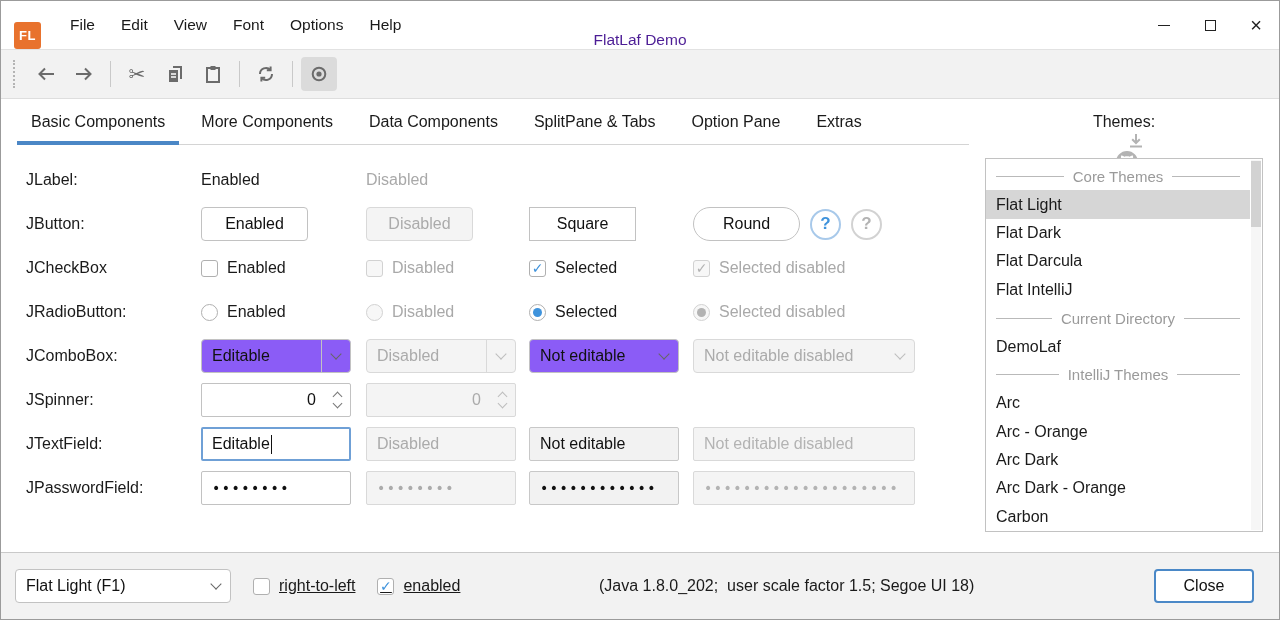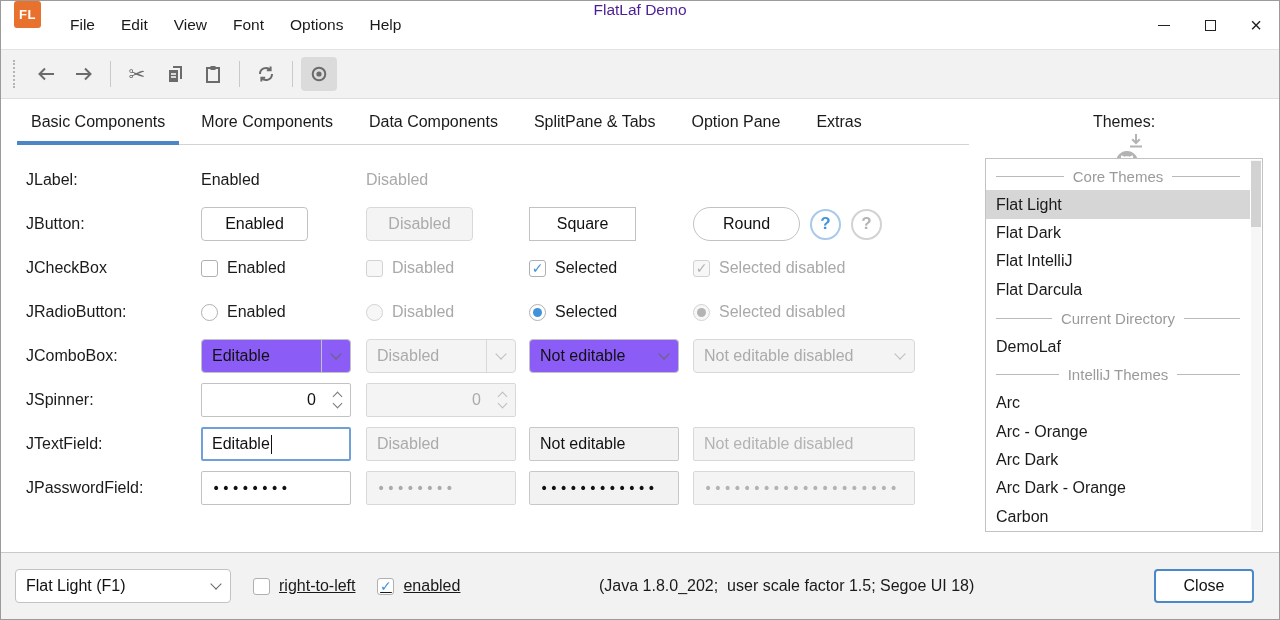--- a/index.html
+++ b/index.html
@@ -1,21 +1,21 @@
 <!DOCTYPE html>
 <html><head>
 <meta charset="utf-8">
 <style>
   * { margin:0; padding:0; box-sizing:border-box; }
   html,body { background:#e9e9e9; }
   body { font-family:"Liberation Sans",sans-serif; color:#1a1a1a; }
   .window { width:1280px; height:620px; background:#fff; border:1px solid #9b9b9b; display:flex; flex-direction:column; overflow:hidden; }
 
   
-  .titlebar { height:48px; background:#fff; display:flex; align-items:flex-start; position:relative; flex:0 0 auto; }
+  .titlebar { height:48px; background:#fff; display:flex; align-items:flex-end; position:relative; flex:0 0 auto; }
   .logo { width:27px; height:27px; background:#e8722d; border-radius:3px; color:#fff; font-weight:bold; font-size:13px; display:flex; align-items:center; justify-content:center; margin:0 16px 0 13px; letter-spacing:0.5px; }
   .menus { display:flex; align-items:center; z-index:2; }
   .menu-item { padding:0 13px; font-size:15.5px; line-height:48px; cursor:default; }
   .win-title { position:absolute; left:0; right:0; text-align:center; color:#4c1d95; font-size:15.5px; z-index:1; }
   .win-controls { margin-left:auto; display:flex; z-index:2; }
   .win-btn { width:46px; height:48px; display:flex; align-items:center; justify-content:center; color:#222; }
   .ico-min { width:12px; height:1px; background:#222; display:block; }
   .ico-max { width:11px; height:11px; border:1px solid #222; display:block; }
   .ico-close { font-size:20px; line-height:1; font-weight:300; }
 
@@ -394,22 +394,22 @@
               <span class="chev"></span>
             </span>
           </div>
       </div>
 
       <div class="themes-list">
         <div class="list-inner">
           <div class="list-header">Core Themes</div>
           <div class="list-item selected">Flat Light</div>
           <div class="list-item">Flat Dark</div>
+          <div class="list-item">Flat Darcula</div>
           <div class="list-item">Flat IntelliJ</div>
-          <div class="list-item">Flat Darcula</div>
           <div class="list-header">Current Directory</div>
           <div class="list-item">DemoLaf</div>
           <div class="list-header">IntelliJ Themes</div>
           <div class="list-item">Arc</div>
           <div class="list-item">Arc - Orange</div>
           <div class="list-item">Arc Dark</div>
           <div class="list-item">Arc Dark - Orange</div>
           <div class="list-item">Carbon</div>
         </div>
         <div class="vscroll">

